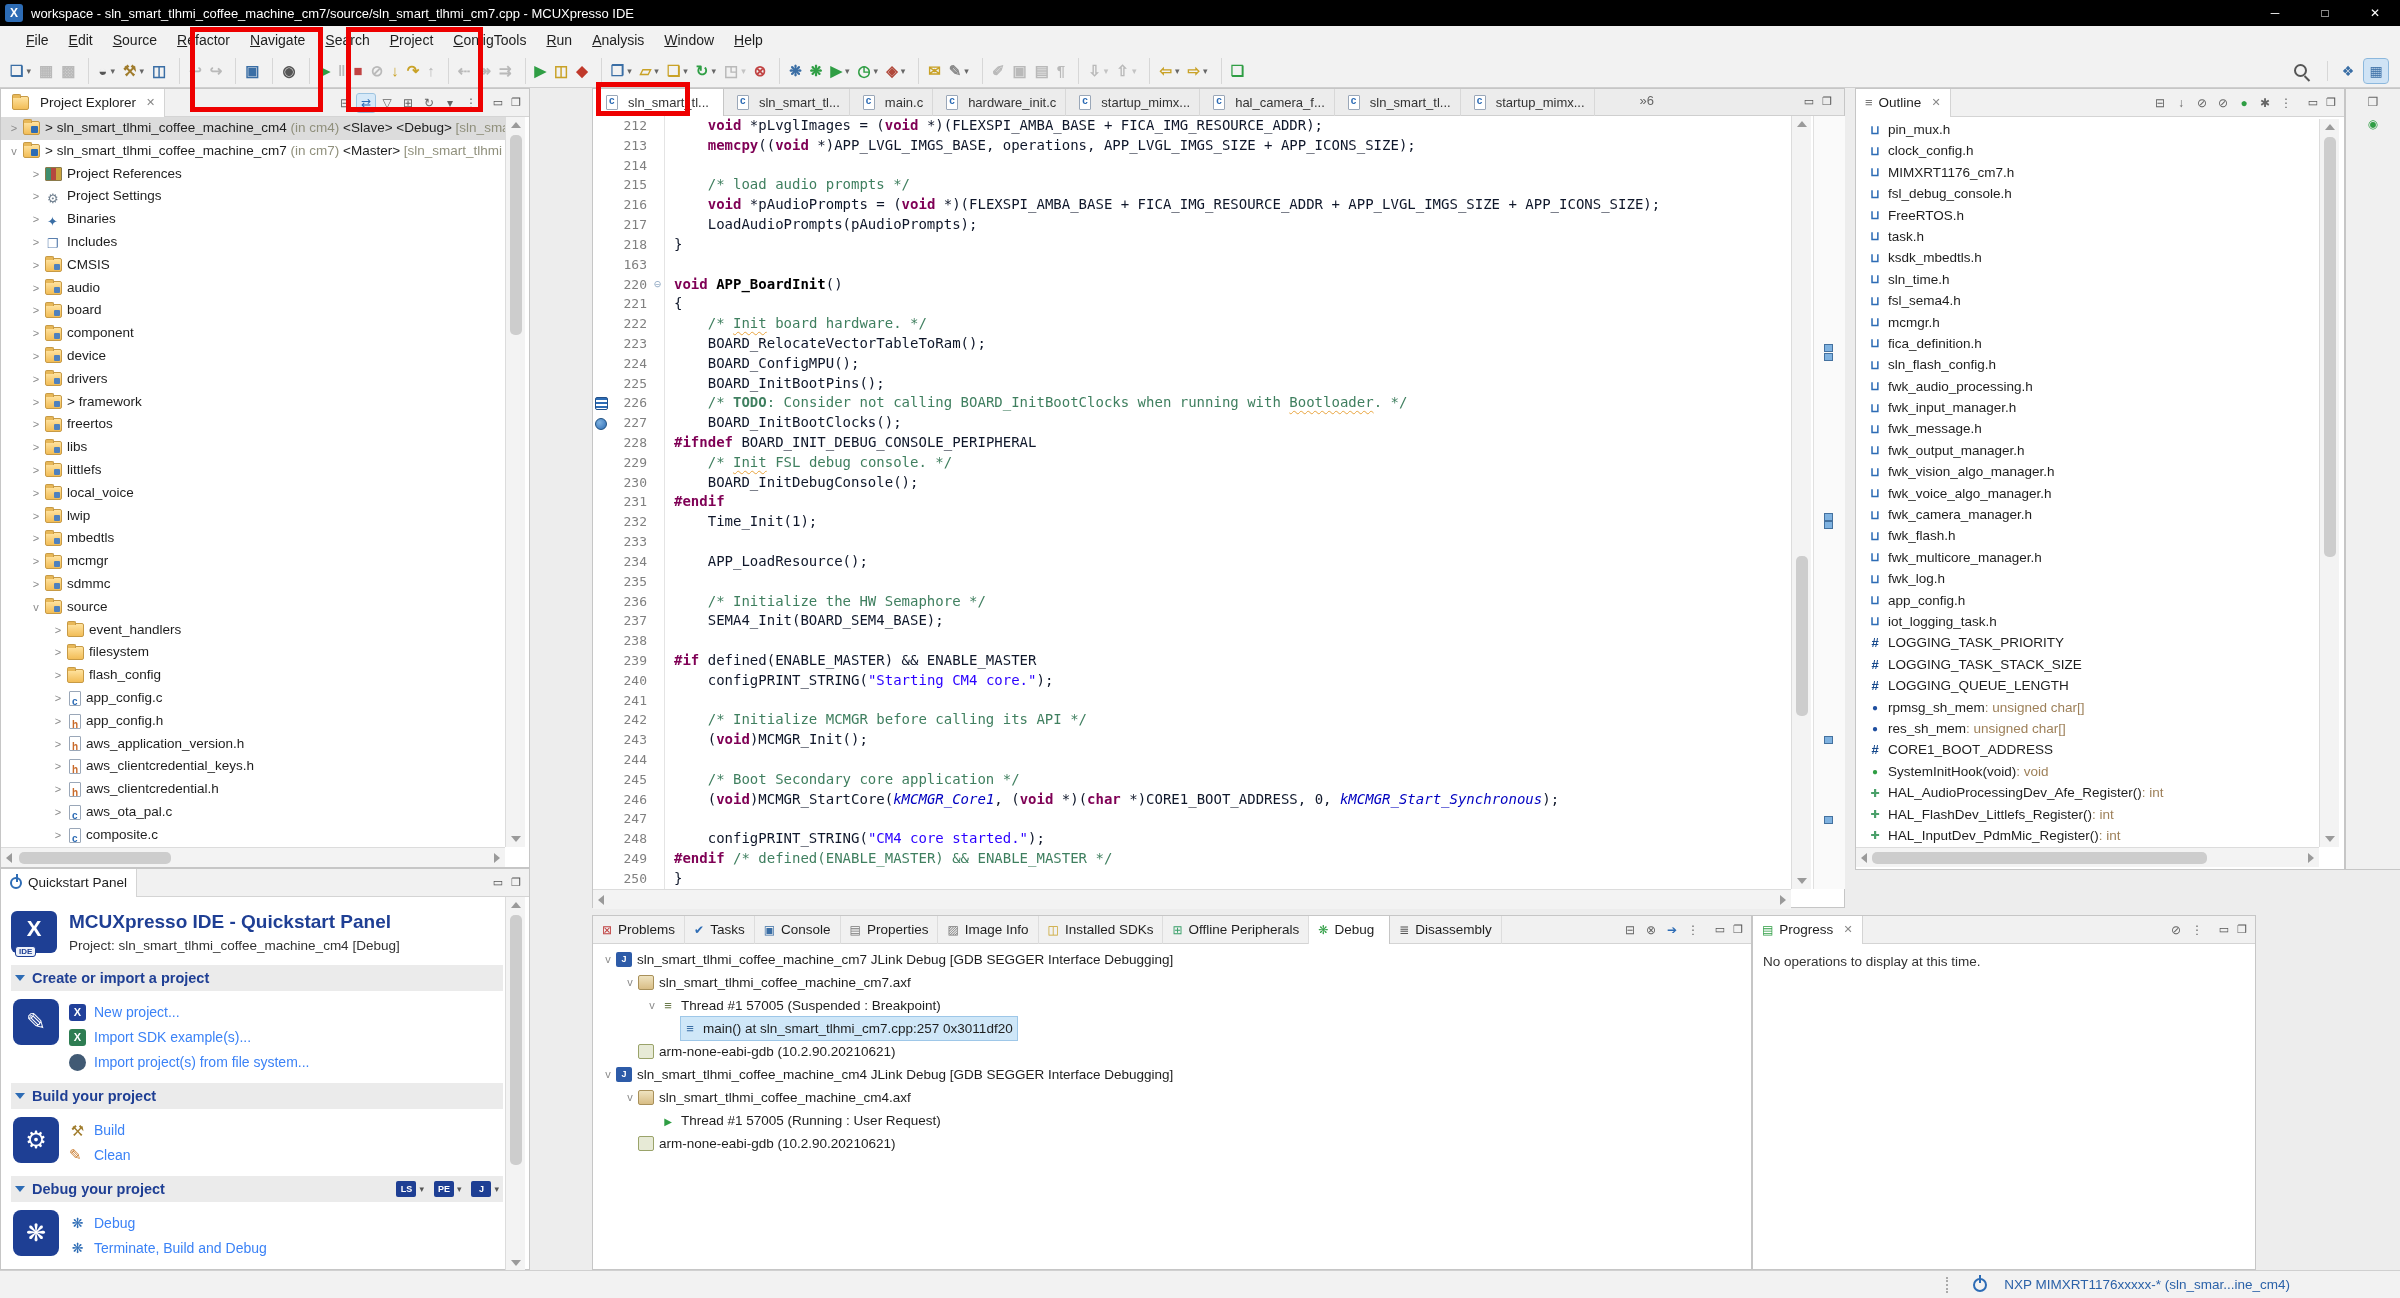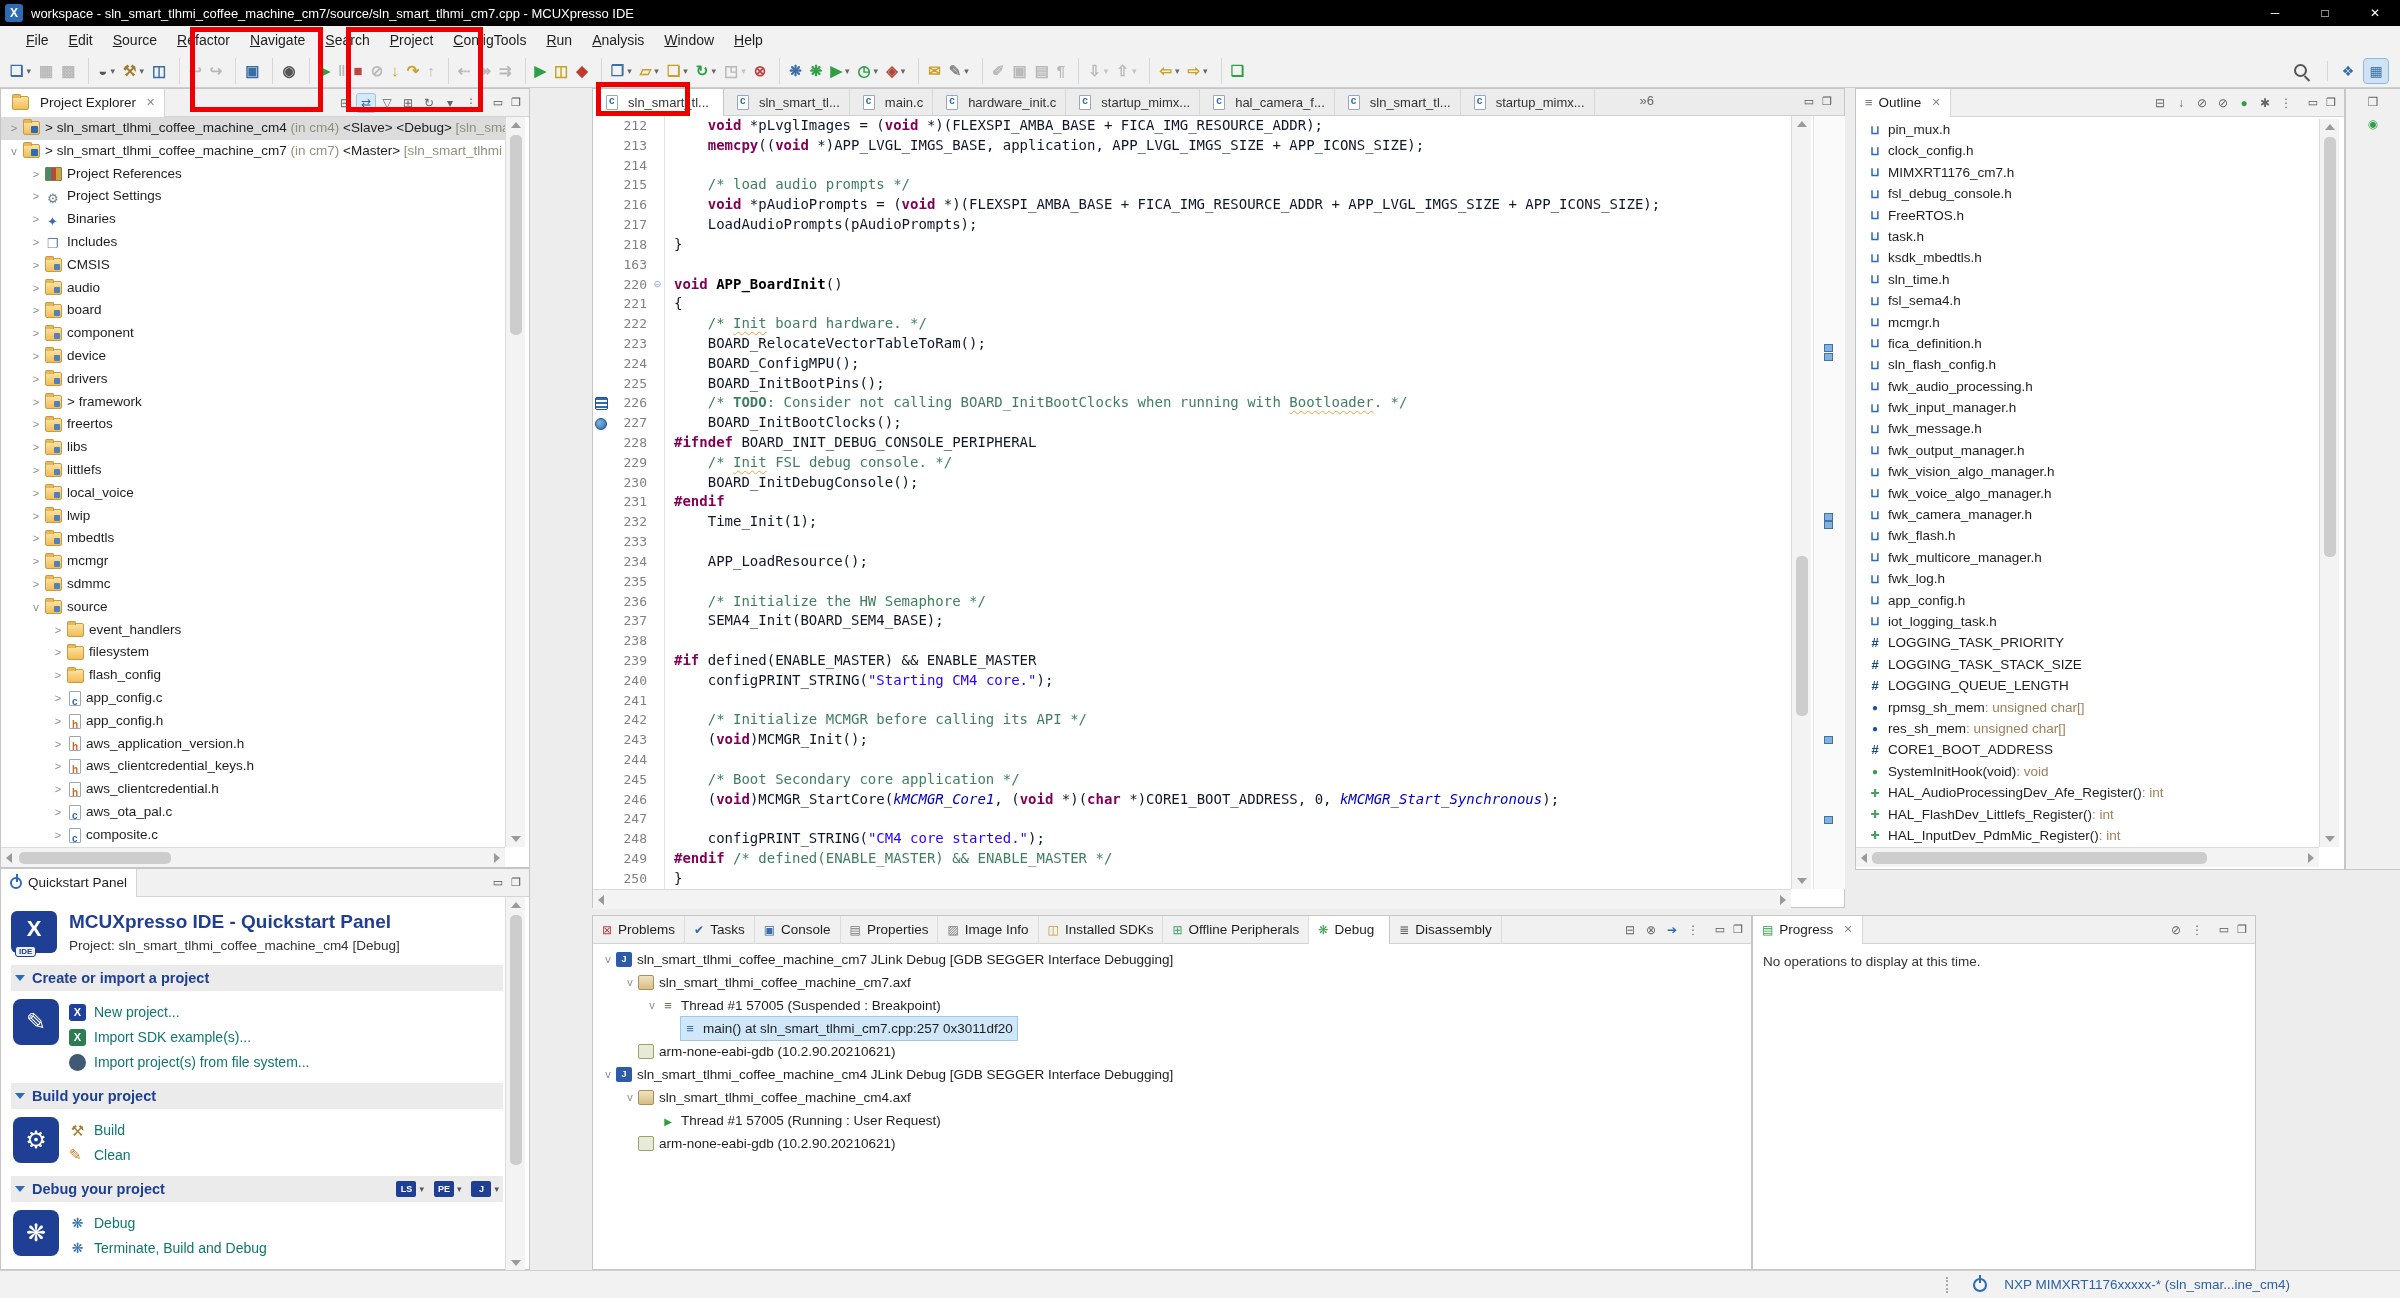--- a/index.html
+++ b/index.html
@@ -91,21 +91,21 @@
   .qs-caret{width:0;height:0;border-left:5px solid transparent;border-right:5px solid transparent;border-top:6px solid #2d6cb5;margin-right:7px}
   .qs-bar b{color:#1f3f94;font-size:14.5px}
   .qs-probes{margin-left:auto;display:flex;gap:10px;align-items:center}
   .probe{display:inline-flex;align-items:center;gap:3px}
   .probe b{display:inline-block;min-width:20px;height:16px;background:#1e3f94;color:#fff;font-size:9px;font-weight:bold;text-align:center;line-height:16px;border-radius:2px}
   .probe::after{content:"▾";font-size:9px;color:#555}
   .qs-row{display:flex;gap:10px}
   .qs-big{width:46px;height:46px;flex:none;margin-left:2px;background:#1e3f94;border-radius:8px;color:#fff;font-size:24px;text-align:center;line-height:46px}
   .qs-links{display:flex;flex-direction:column;gap:3px;padding-top:2px}
   .qs-link{display:flex;align-items:center;height:22px}
-  .qlab{color:#0f766e;font-size:14px}
+  .qlab{color:#3b82f6;font-size:14px}
   .qi{display:inline-block;width:17px;height:17px;margin-right:8px;text-align:center;line-height:17px;font-size:11px;font-weight:bold;border-radius:3px}
   .qi.xb{background:#21409a;color:#fff}
   .qi.xg{background:#2e7d52;color:#fff}
   .qi.fs{background:#415a74;border-radius:50%}
   .qi.hm{color:#a07c2c;font-size:15px;font-weight:normal}
   .qi.cl{color:#c87828;font-size:15px;font-weight:normal}
   .qi.dbg{color:#2d6cb5;font-size:14px;font-weight:normal}
 
   
   #editor{left:592px;top:88px;width:1253px;height:820px}
@@ -874,21 +874,21 @@
           <span class="cm"></span>
           <span class="ln">212</span>
           <span class="cf"></span>
           <span class="ct"><span class="p">    </span><span class="k">void</span><span class="p"> *pLvglImages = (</span><span class="k">void</span><span class="p"> *)(FLEXSPI_AMBA_BASE + FICA_IMG_RESOURCE_ADDR);</span></span>
         </div>
 
         <div class="cl">
           <span class="cm"></span>
           <span class="ln">213</span>
           <span class="cf"></span>
-          <span class="ct"><span class="p">    </span><span class="k">memcpy</span><span class="p">((</span><span class="k">void</span><span class="p"> *)APP_LVGL_IMGS_BASE, application, APP_LVGL_IMGS_SIZE + APP_ICONS_SIZE);</span></span>
+          <span class="ct"><span class="p">    </span><span class="k">memcpy</span><span class="p">((</span><span class="k">void</span><span class="p"> *)APP_LVGL_IMGS_BASE, operations, APP_LVGL_IMGS_SIZE + APP_ICONS_SIZE);</span></span>
         </div>
 
         <div class="cl">
           <span class="cm"></span>
           <span class="ln">214</span>
           <span class="cf"></span>
           <span class="ct"></span>
         </div>
 
         <div class="cl">

